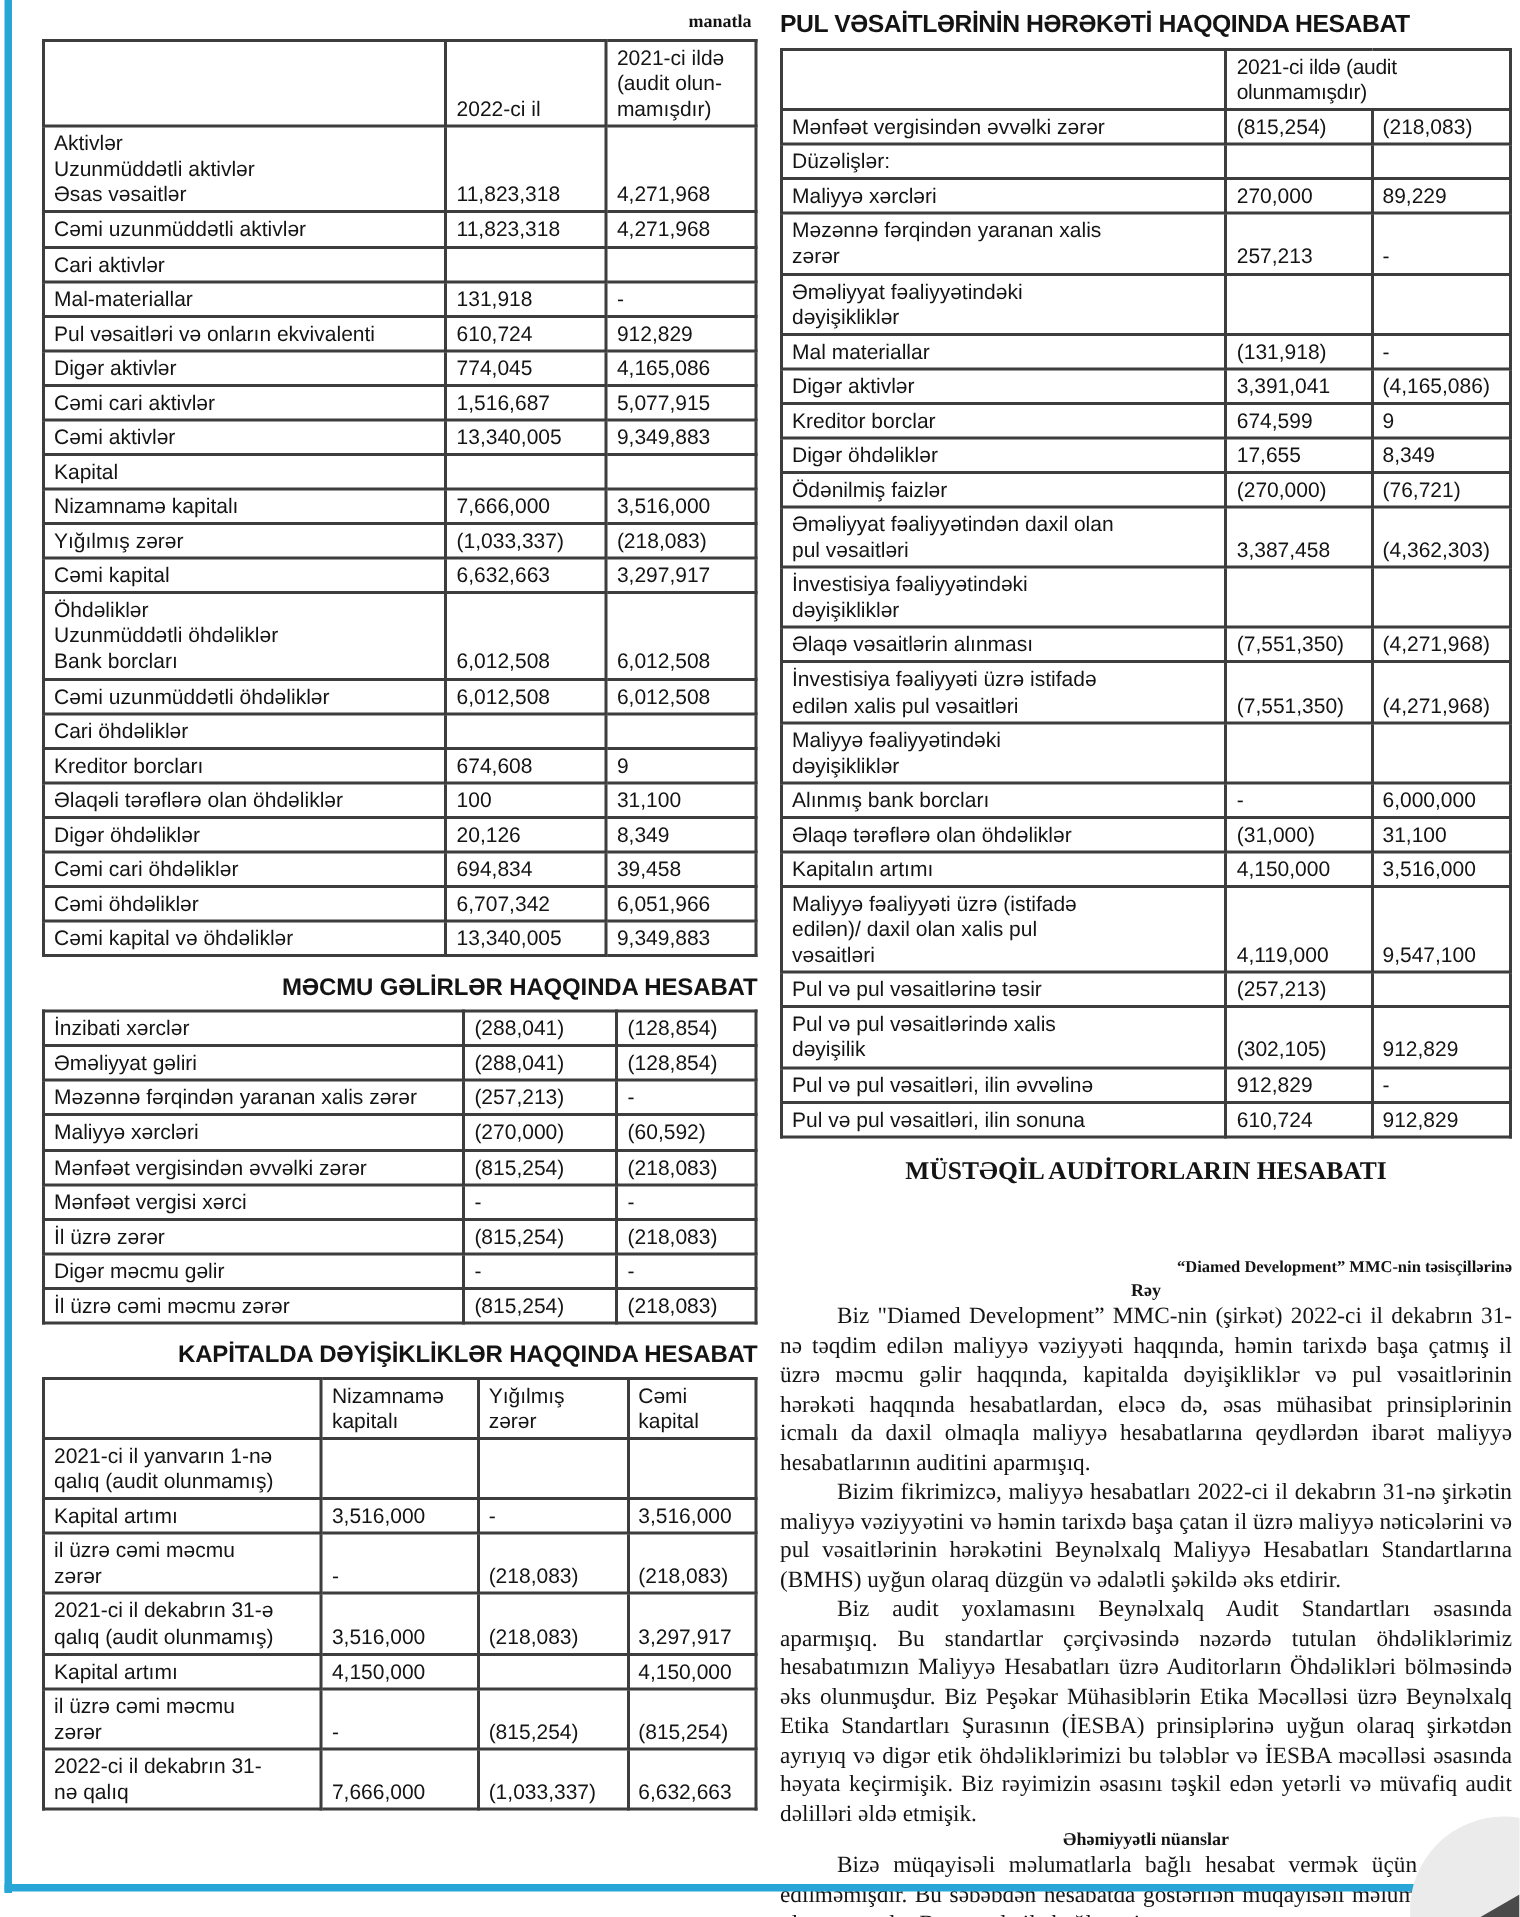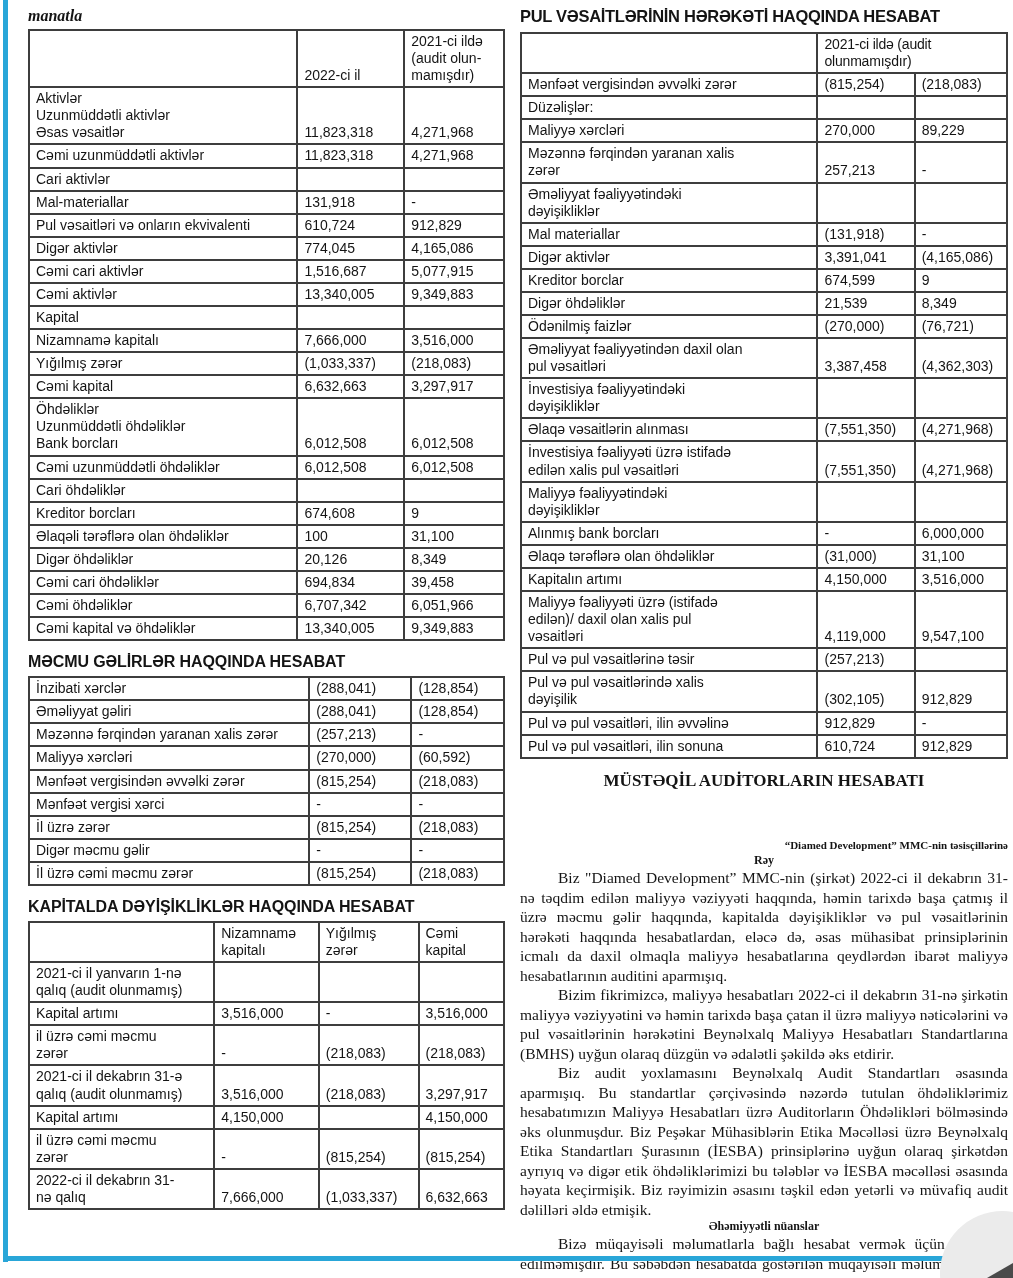--- a/index.html
+++ b/index.html
@@ -12,35 +12,35 @@
   .bottom-line { position:absolute; left:3px; top:1256px; width:962px; height:5px; background:#29a6d8; }
   .corner-circle { position:absolute; right:-52px; bottom:-58px; width:125px; height:125px; border-radius:50%; background:#ebebeb; }
   .corner-tri { position:absolute; right:0px; bottom:0px; width:0; height:0;
     border-bottom:15px solid #4a4a4a; border-left:26px solid transparent; }
 
   .content { position:absolute; left:28px; top:5px; width:980px; display:flex; gap:15px; }
   .col-left  { width:477px; flex:0 0 477px; }
   .col-right { width:488px; flex:0 0 488px; }
 
   .manatla {
-    font-family:"Liberation Serif", serif; font-style:italic; font-weight:bold;
-    font-size:16px; text-align:left; padding-right:4px; margin:2px 0 4px 0;
+    font-family:"Liberation Serif", serif; font-weight:bold;
+    font-size:12px; text-align:right; padding-right:4px; margin:2px 0 4px 0;
   }
 
   table.fin { border-collapse:collapse; width:100%; table-layout:fixed; }
   table.fin td, table.fin th {
     border:2px solid #3d3d3d; padding:2px 6px; font-size:14px; line-height:1.22;
     text-align:left; vertical-align:bottom; font-weight:normal; word-wrap:break-word;
   }
   table.fin td:first-child, table.fin th { white-space:pre-line; }
   .b { font-weight:bold; }
   th.vt { vertical-align:top; }
   th.vb { vertical-align:bottom; }
 
-  .tbl-title { text-align:left; font-weight:bold; font-size:16px; margin:12px 0 5px 0; letter-spacing:-0.1px; }
+  .tbl-title { text-align:right; font-weight:bold; font-size:16px; margin:12px 0 5px 0; letter-spacing:-0.1px; }
   .cf-title  { font-weight:bold; font-size:16.5px; margin:2px 0 6px 0; letter-spacing:-0.3px; white-space:nowrap; }
   th.cf-span { text-align:center; font-weight:bold; font-size:12px; letter-spacing:-0.2px; white-space:nowrap; vertical-align:middle; }
 
   .report { font-family:"Liberation Serif", serif; font-size:15.5px; line-height:1.26; text-align:justify; margin-top:11px; }
   .report p { margin:0; text-indent:38px; }
   .rep-title { text-align:center; font-weight:bold; font-size:17px; margin-top:8px; }
   .rep-sub   { text-align:right; font-weight:bold; font-size:11px;margin-top:48px; }
   .rep-h     { text-align:center; font-weight:bold; font-size:12px; }
 </style>
 </head>
@@ -360,21 +360,21 @@
             <td class="val">3,391,041</td>
             <td class="val">(4,165,086)</td>
           </tr>
           <tr>
             <td>Kreditor borclar</td>
             <td class="val">674,599</td>
             <td class="val">9</td>
           </tr>
           <tr>
             <td>Digər öhdəliklər</td>
-            <td class="val">21,539</td>
+            <td class="val">17,655</td>
             <td class="val">8,349</td>
           </tr>
           <tr>
             <td>Ödənilmiş faizlər</td>
             <td class="val">(270,000)</td>
             <td class="val">(76,721)</td>
           </tr>
           <tr class="b">
             <td>Əməliyyat fəaliyyətindən daxil olan
 pul vəsaitləri</td>

